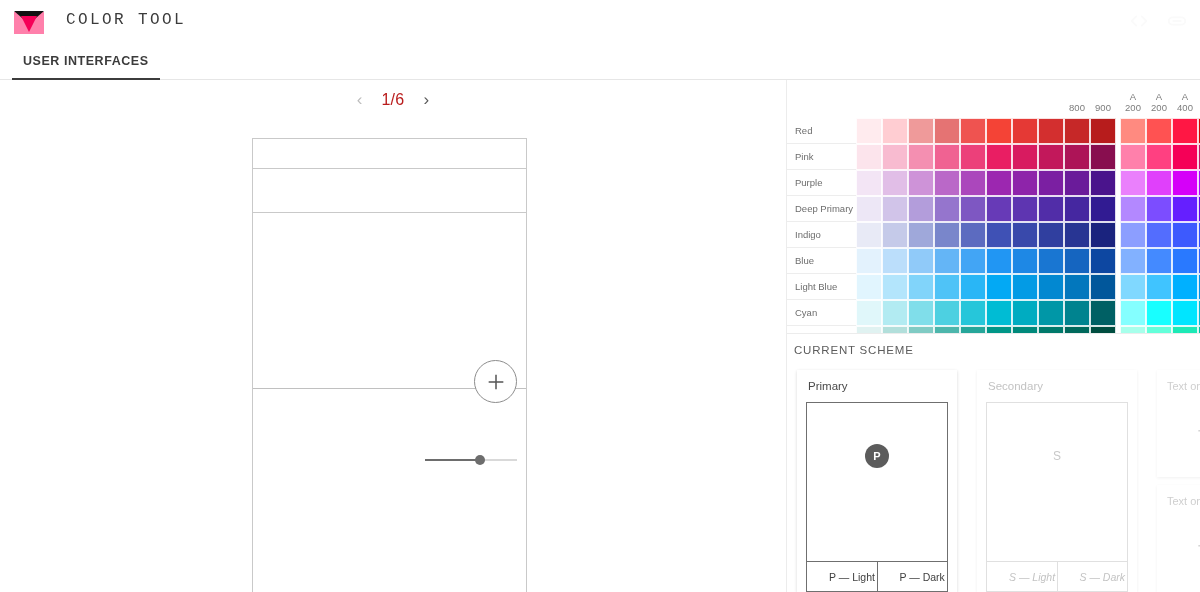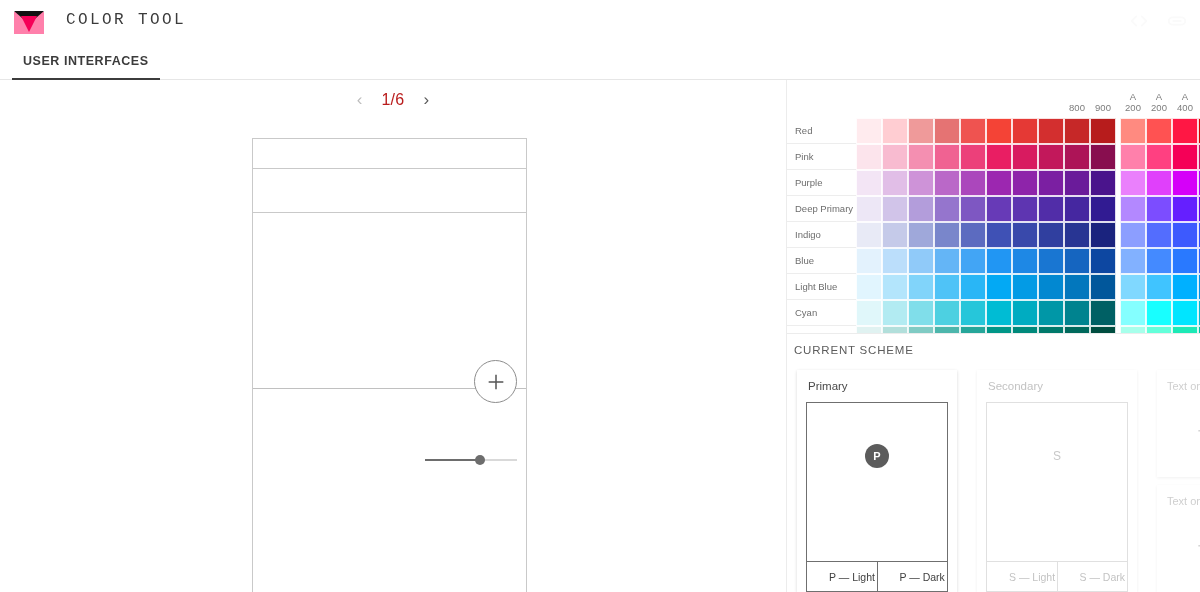--- a/index.html
+++ b/index.html
@@ -206,21 +206,21 @@
   .sc-sub {
     position: absolute; left: 9px; right: 9px; top: 192px; height: 30px;
     display: flex;
   }
   .sc-sub-cell {
     flex: 1; border: 1px solid #6f6f6f; border-top: none;
     font-size: 10.5px; color: #3f3f3f;
     display: flex; align-items: center; padding-left: 22px;
   }
   .sc-sub-cell + .sc-sub-cell { border-left: none; }
-  .scheme-card.faded .sc-sub-cell { border-color: #e0e0e0; color: #c3c3c3; }
+  .scheme-card.faded .sc-sub-cell { border-color: #e0e0e0; color: #c3c3c3; font-style: italic; }
 
   .text-col {
     position: absolute; left: 370px; top: 36px; width: 90px;
   }
   .text-card {
     position: relative; width: 90px; height: 107px; background: #fff;
     box-shadow: 0 1px 3px rgba(0,0,0,.06);
     margin-bottom: 8px;
   }
   .tc-label {

